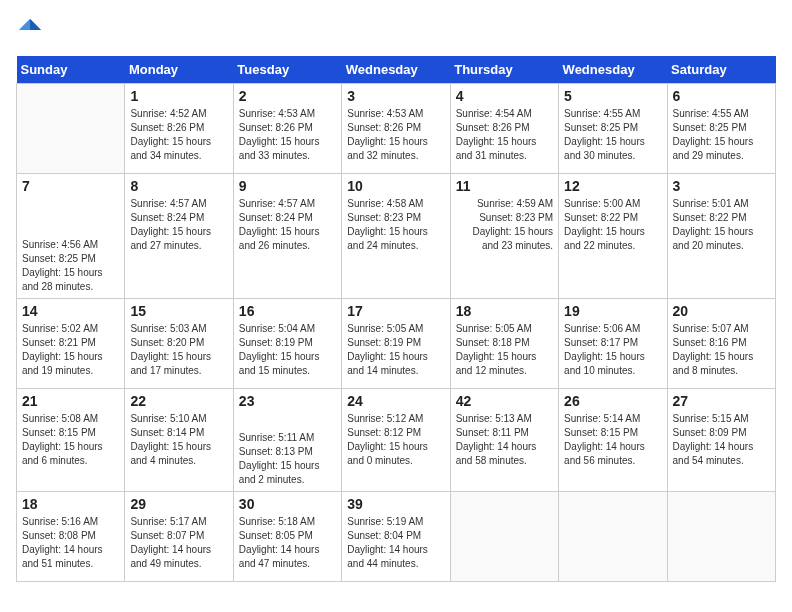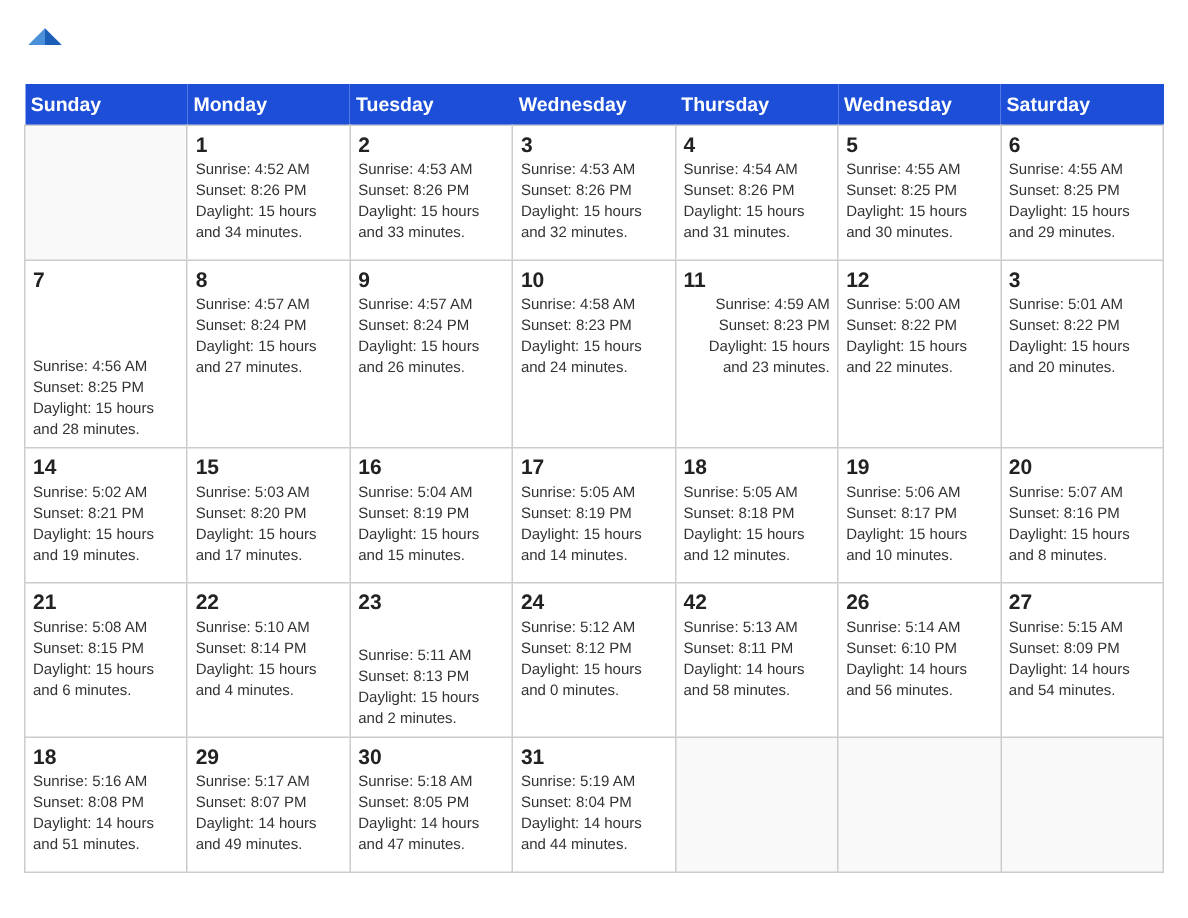--- a/index.html
+++ b/index.html
@@ -293,21 +293,21 @@
         <td>
           <span class="day-number">42</span>
           <div class="day-detail" style="white-space: pre-line;">Sunrise: 5:13 AM
 Sunset: 8:11 PM
 Daylight: 14 hours
 and 58 minutes.</div>
         </td>
         <td>
           <span class="day-number">26</span>
           <div class="day-detail" style="white-space: pre-line;">Sunrise: 5:14 AM
-Sunset: 6:10 PM
+Sunset: 8:15 PM
 Daylight: 14 hours
 and 56 minutes.</div>
         </td>
         <td>
           <span class="day-number">27</span>
           <div class="day-detail" style="white-space: pre-line;">Sunrise: 5:15 AM
 Sunset: 8:09 PM
 Daylight: 14 hours
 and 54 minutes.</div>
         </td>
@@ -328,21 +328,21 @@
 and 49 minutes.</div>
         </td>
         <td>
           <span class="day-number">30</span>
           <div class="day-detail" style="white-space: pre-line;">Sunrise: 5:18 AM
 Sunset: 8:05 PM
 Daylight: 14 hours
 and 47 minutes.</div>
         </td>
         <td>
-          <span class="day-number">31</span>
+          <span class="day-number">39</span>
           <div class="day-detail" style="white-space: pre-line;">Sunrise: 5:19 AM
 Sunset: 8:04 PM
 Daylight: 14 hours
 and 44 minutes.</div>
         </td>
         <td class="empty"></td>
         <td class="empty"></td>
         <td class="empty"></td>
       </tr>
     </tbody>

